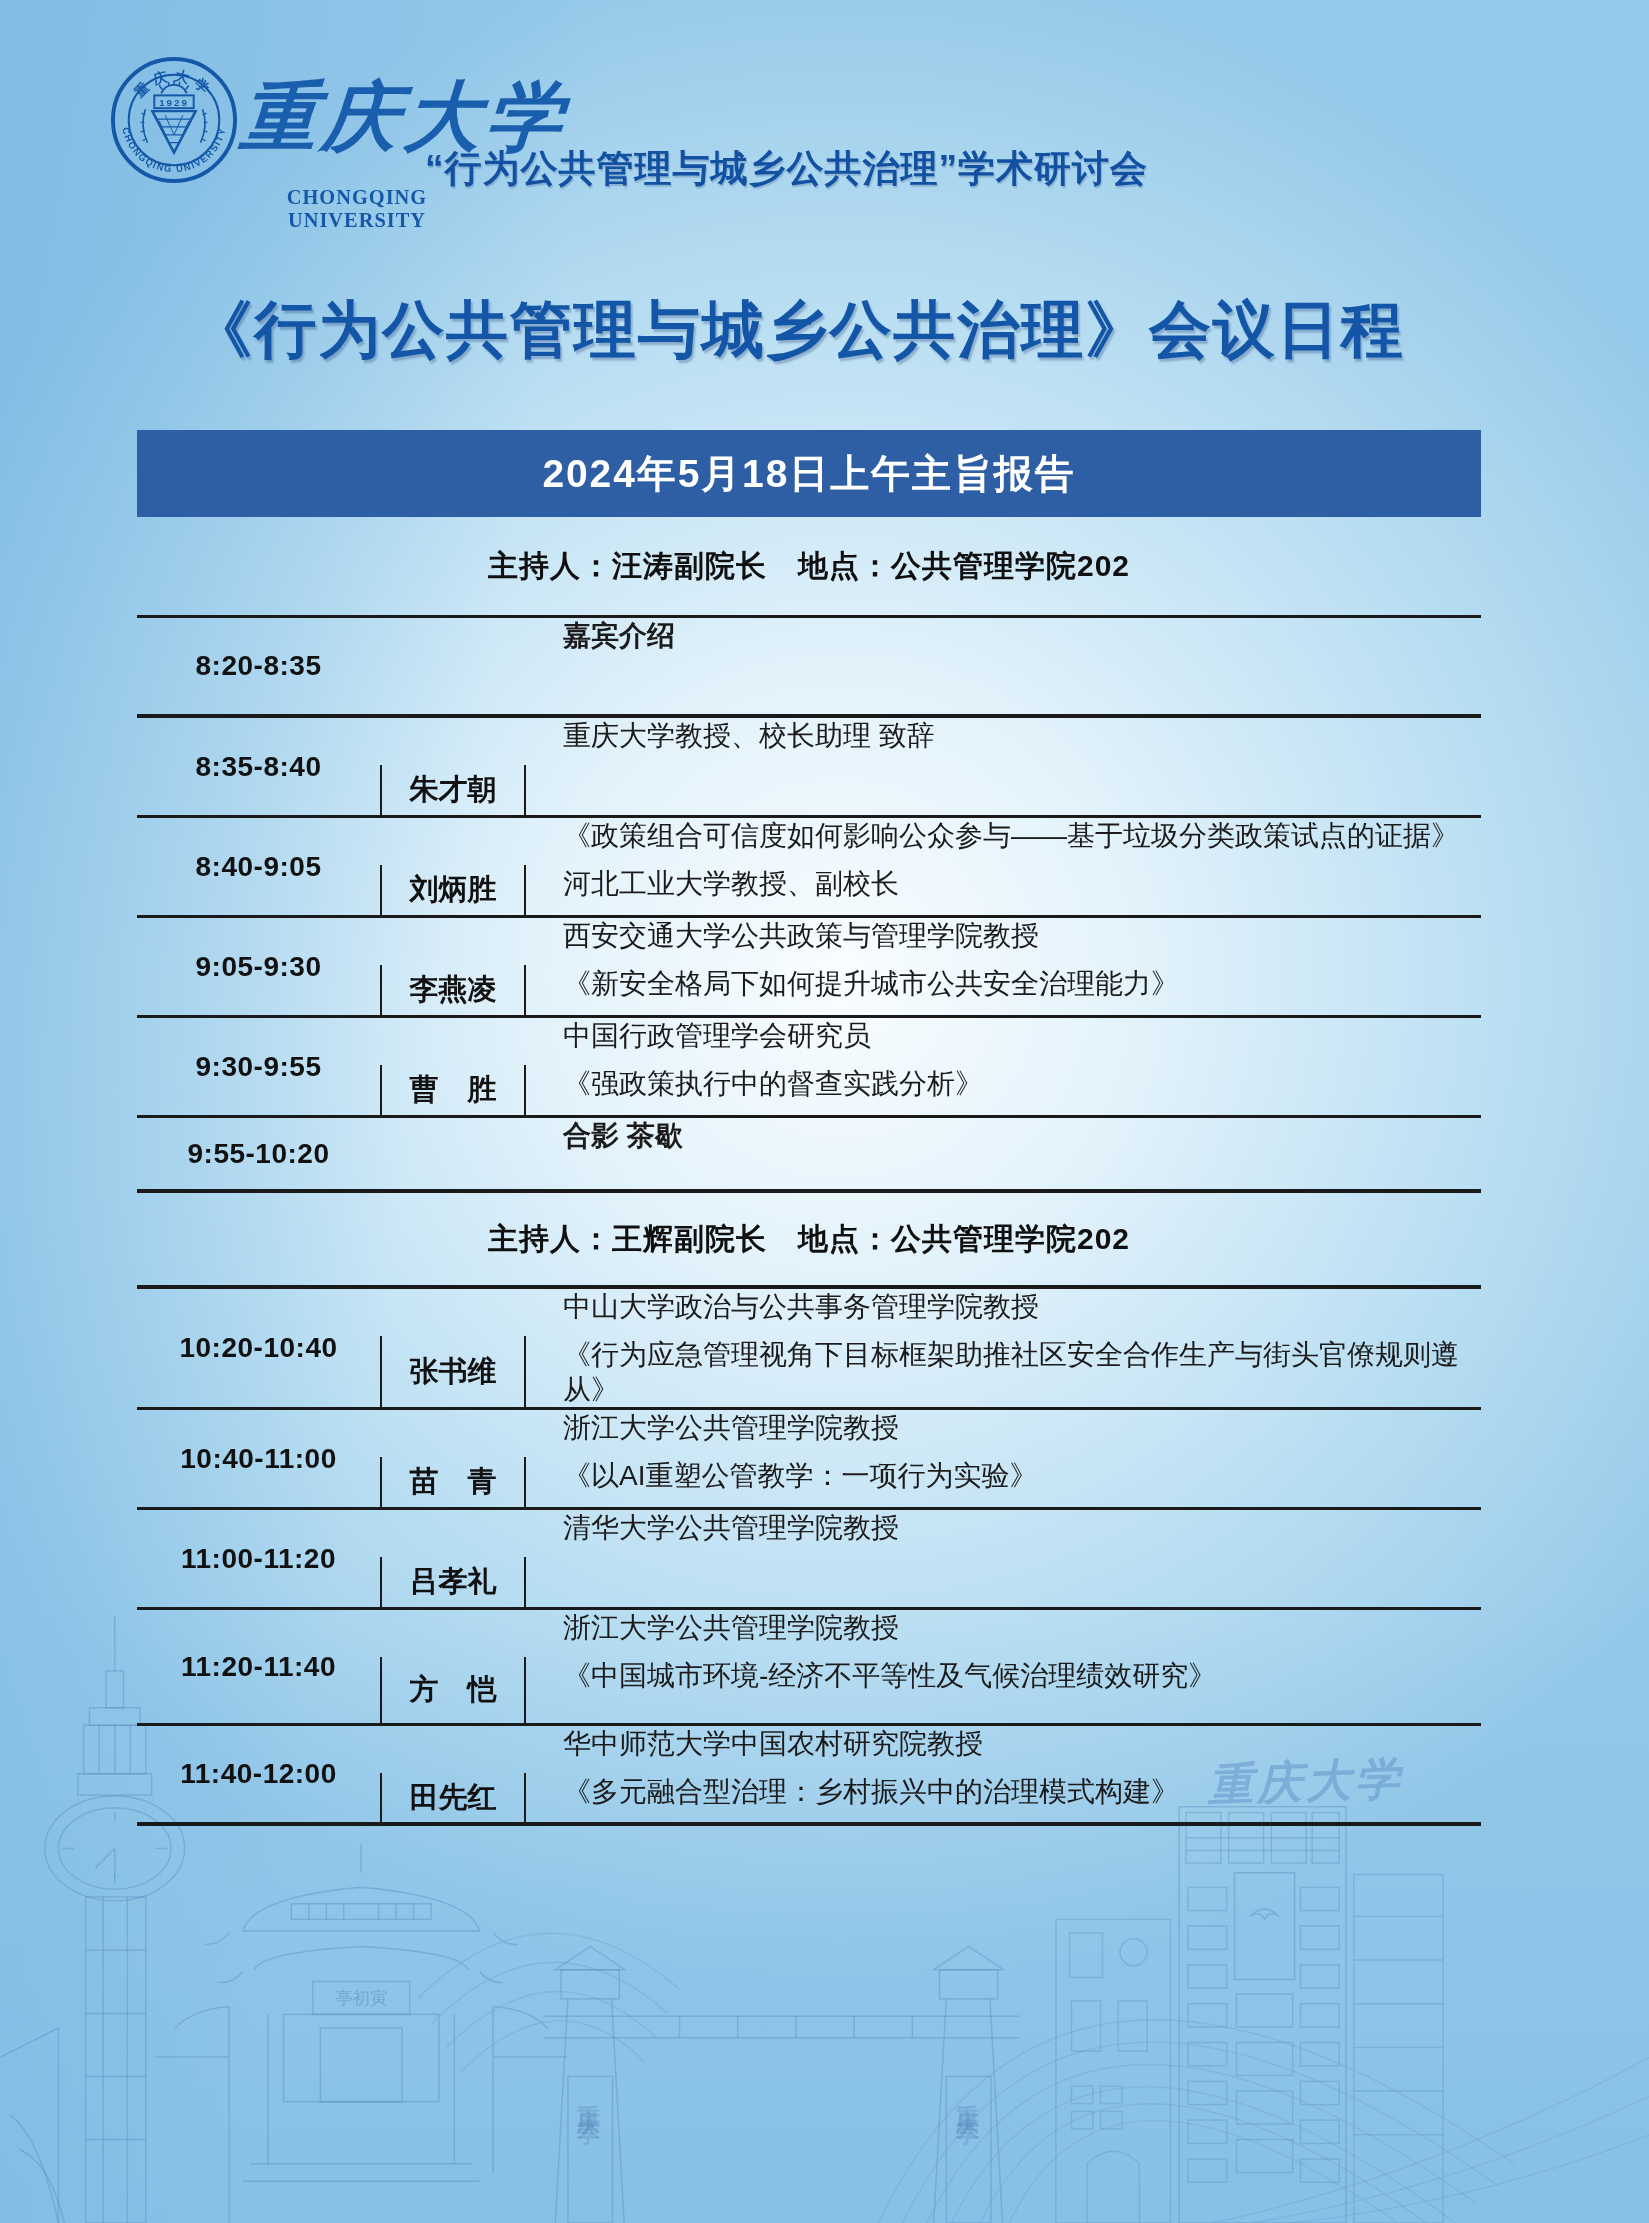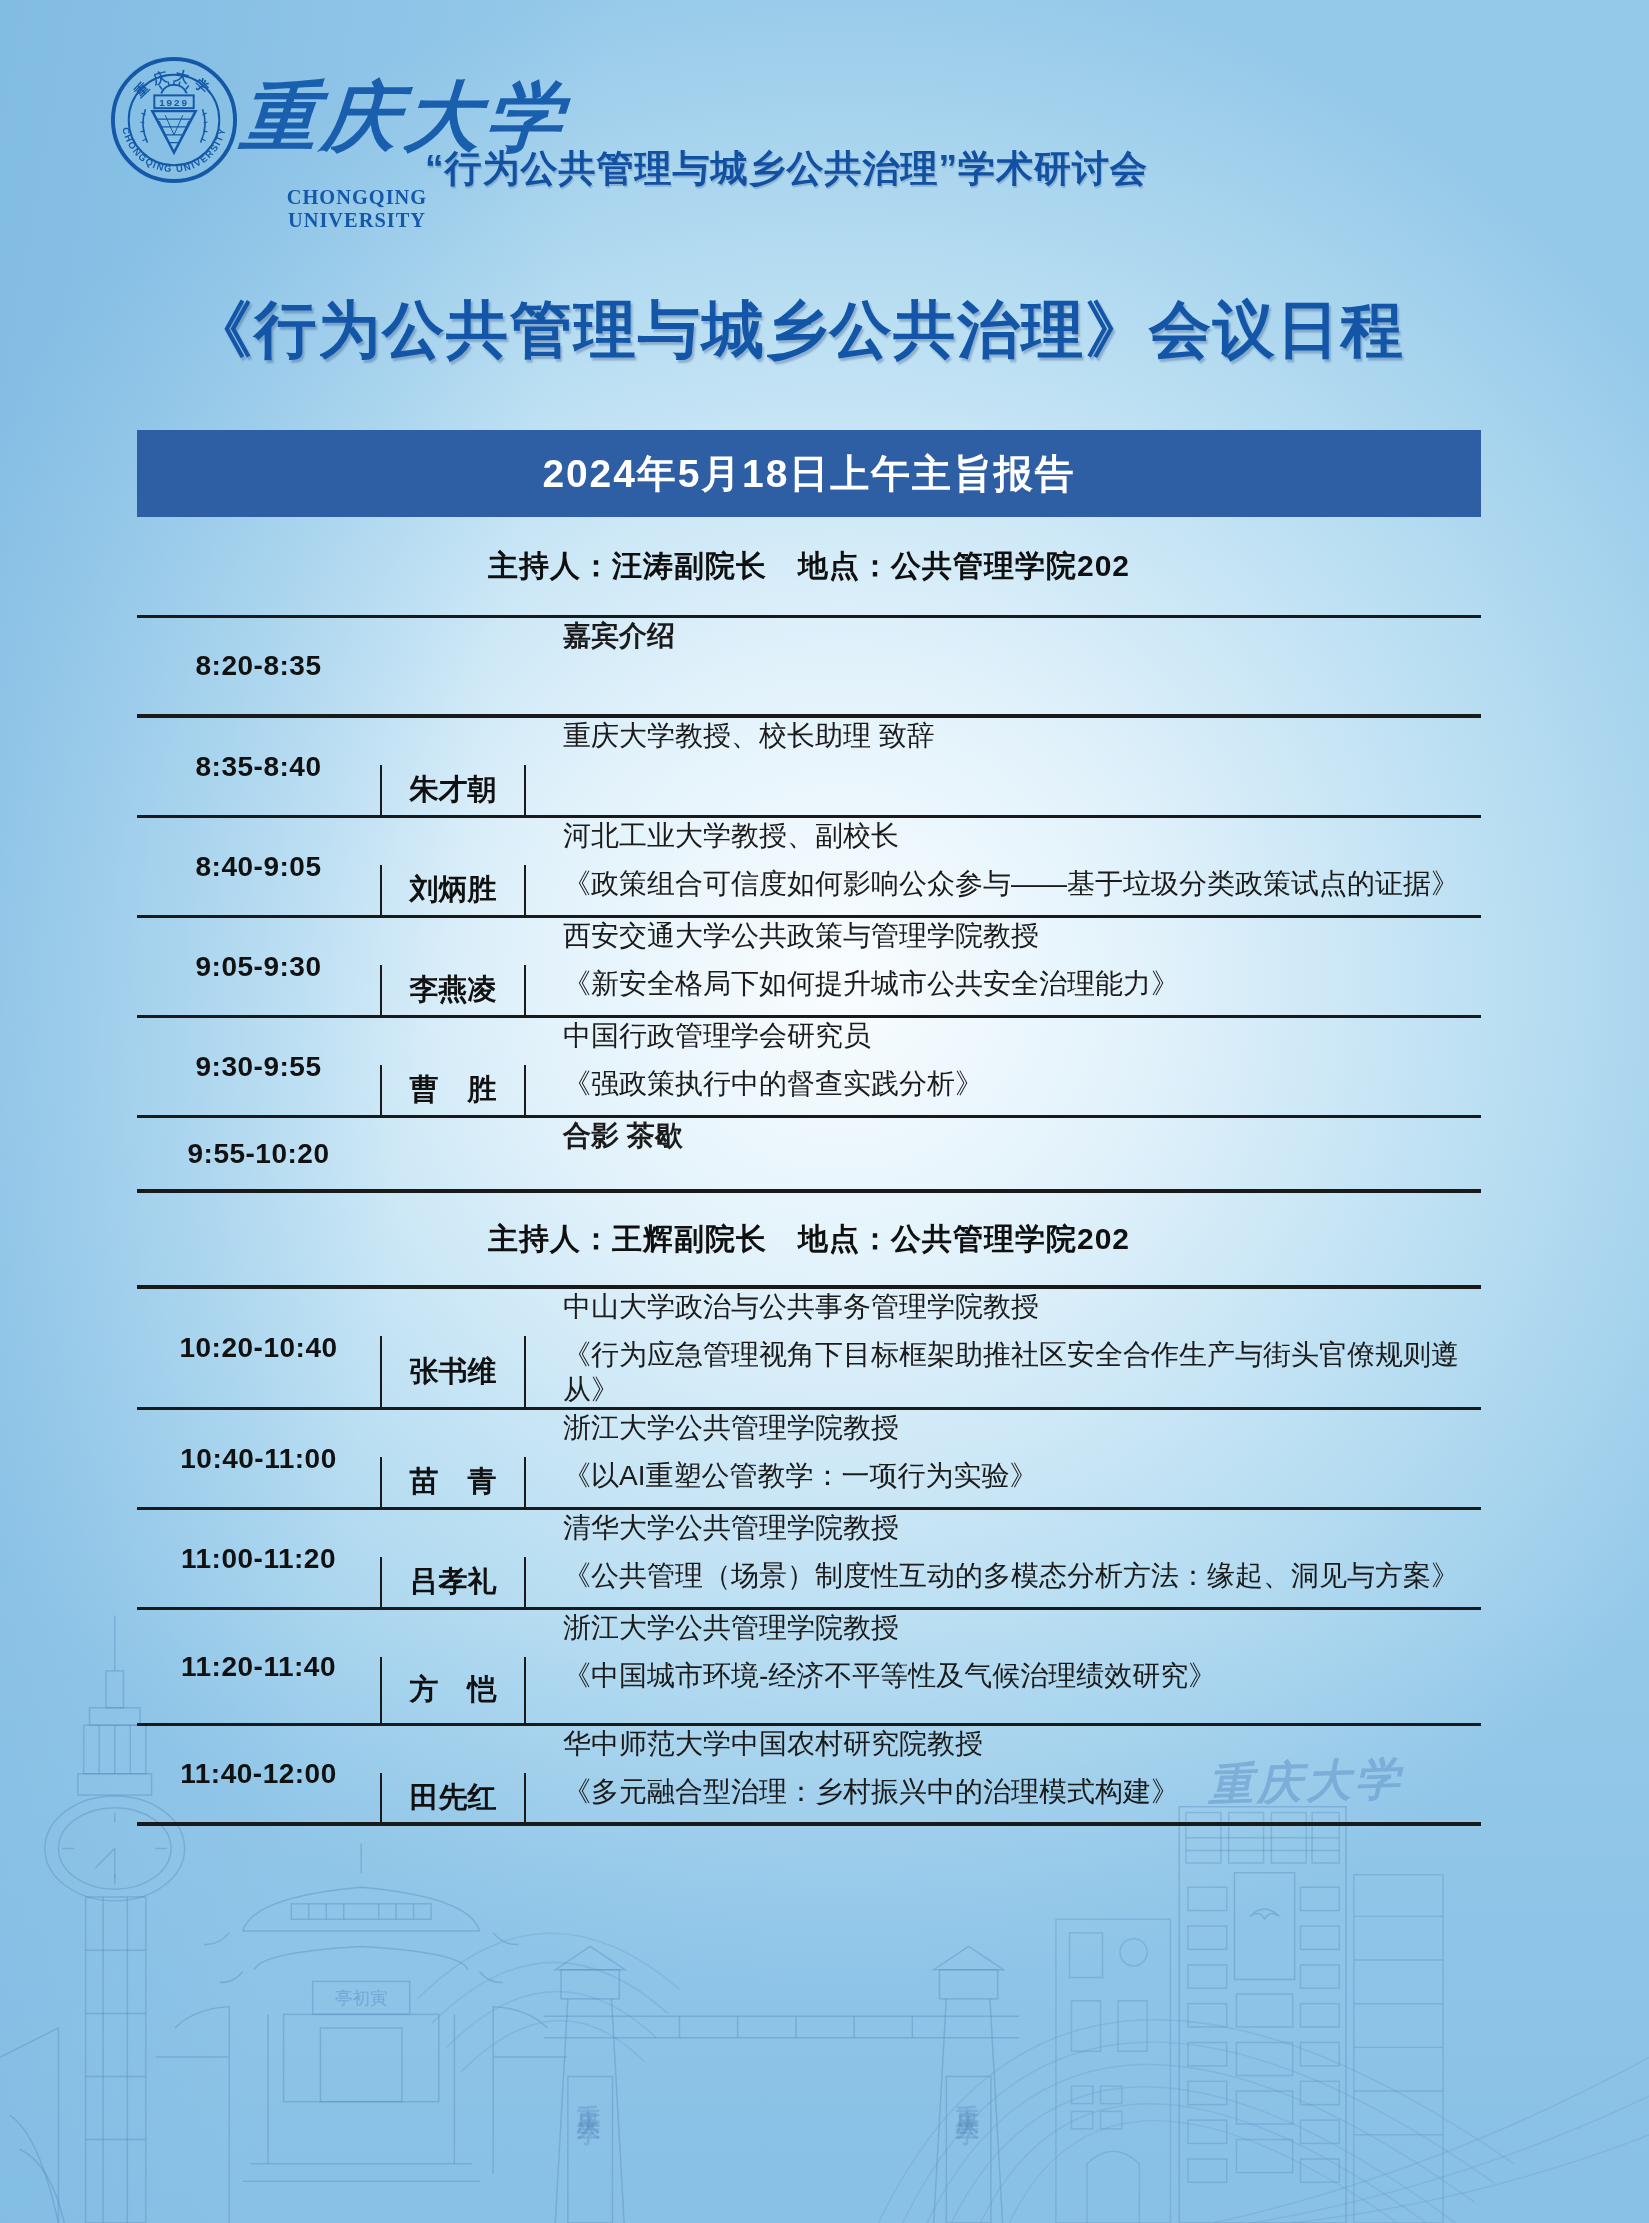--- a/index.html
+++ b/index.html
@@ -296,22 +296,22 @@
       <div class="name">朱才朝</div>
       <div class="desc">
         <span>重庆大学教授、校长助理 致辞</span>
       </div>
     </div>
 
     <div class="row h115">
       <div class="time">8:40-9:05</div>
       <div class="name">刘炳胜</div>
       <div class="desc">
+        <span>《政策组合可信度如何影响公众参与——基于垃圾分类政策试点的证据》</span>
         <span>河北工业大学教授、副校长</span>
-        <span>《政策组合可信度如何影响公众参与——基于垃圾分类政策试点的证据》</span>
       </div>
     </div>
 
     <div class="row h115">
       <div class="time">9:05-9:30</div>
       <div class="name">李燕凌</div>
       <div class="desc">
         <span>西安交通大学公共政策与管理学院教授</span>
         <span>《新安全格局下如何提升城市公共安全治理能力》</span>
       </div>
@@ -352,21 +352,20 @@
         <span>浙江大学公共管理学院教授</span>
         <span>《以AI重塑公管教学：一项行为实验》</span>
       </div>
     </div>
 
     <div class="row h115">
       <div class="time">11:00-11:20</div>
       <div class="name">吕孝礼</div>
       <div class="desc">
         <span>清华大学公共管理学院教授</span>
-        <span>《公共管理（场景）制度性互动的多模态分析方法：缘起、洞见与方案》</span>
       </div>
     </div>
 
     <div class="row h120">
       <div class="time">11:20-11:40</div>
       <div class="name">方　恺</div>
       <div class="desc">
         <span>浙江大学公共管理学院教授</span>
         <span>《中国城市环境-经济不平等性及气候治理绩效研究》</span>
       </div>

